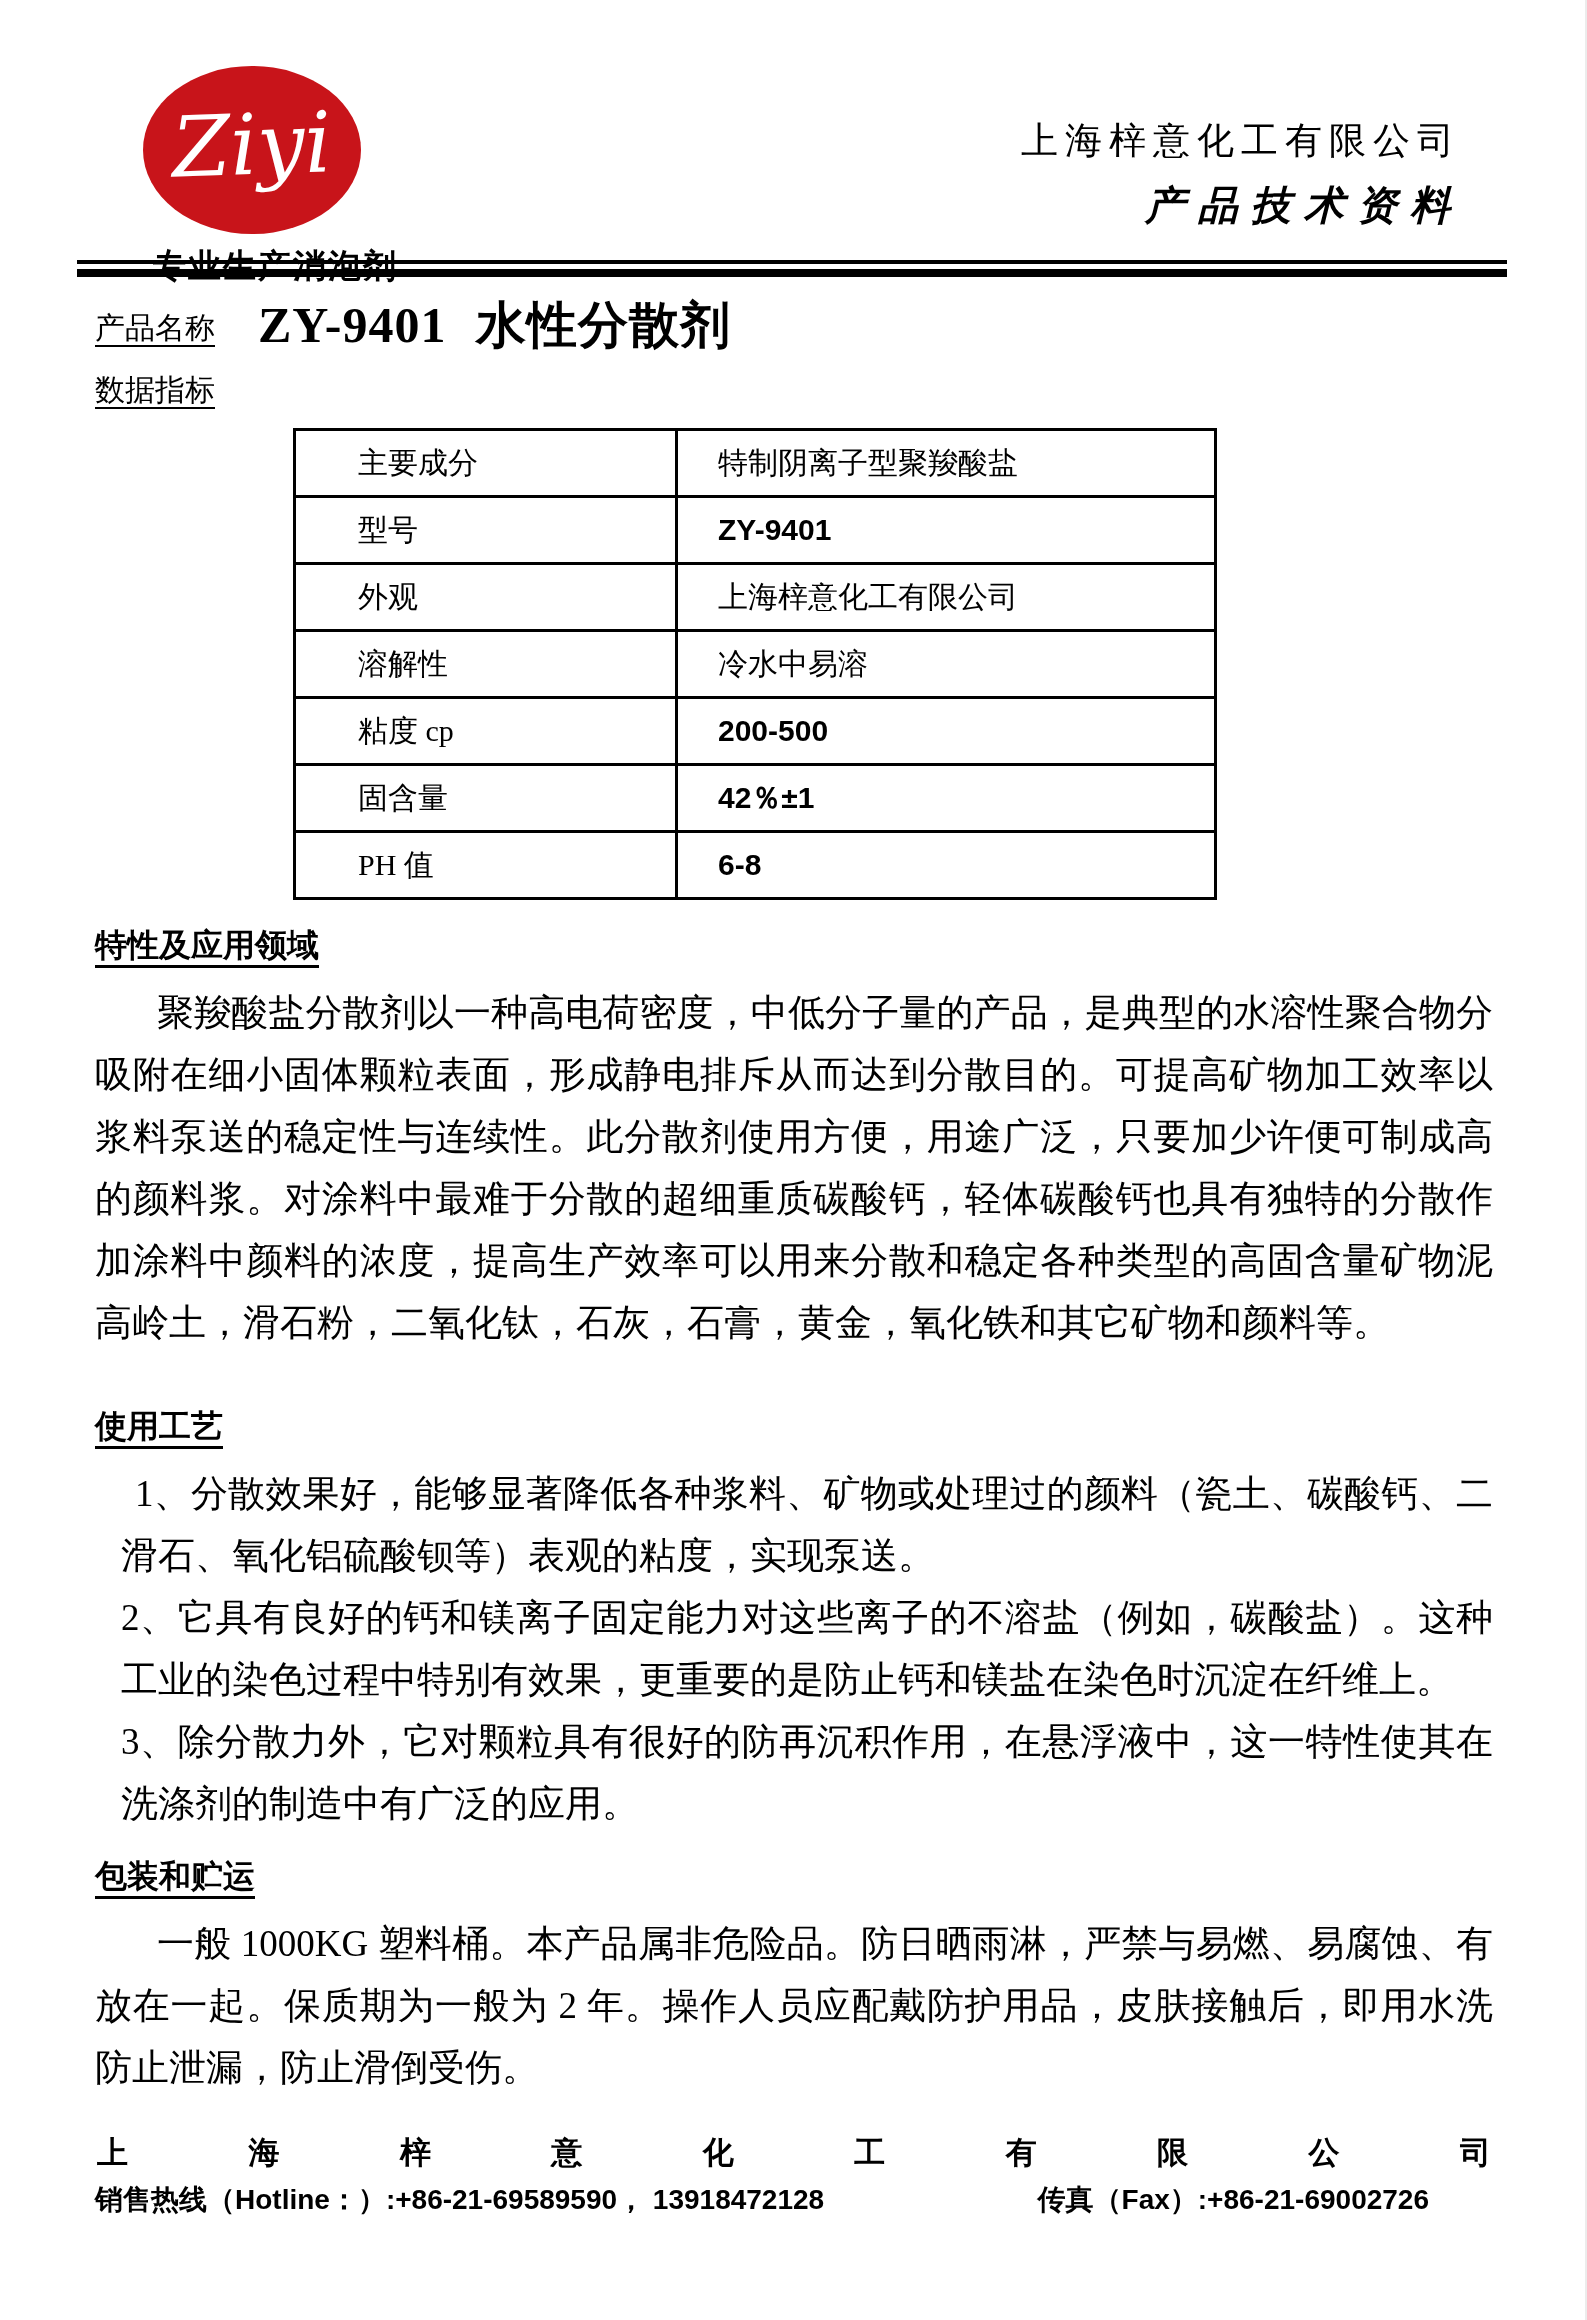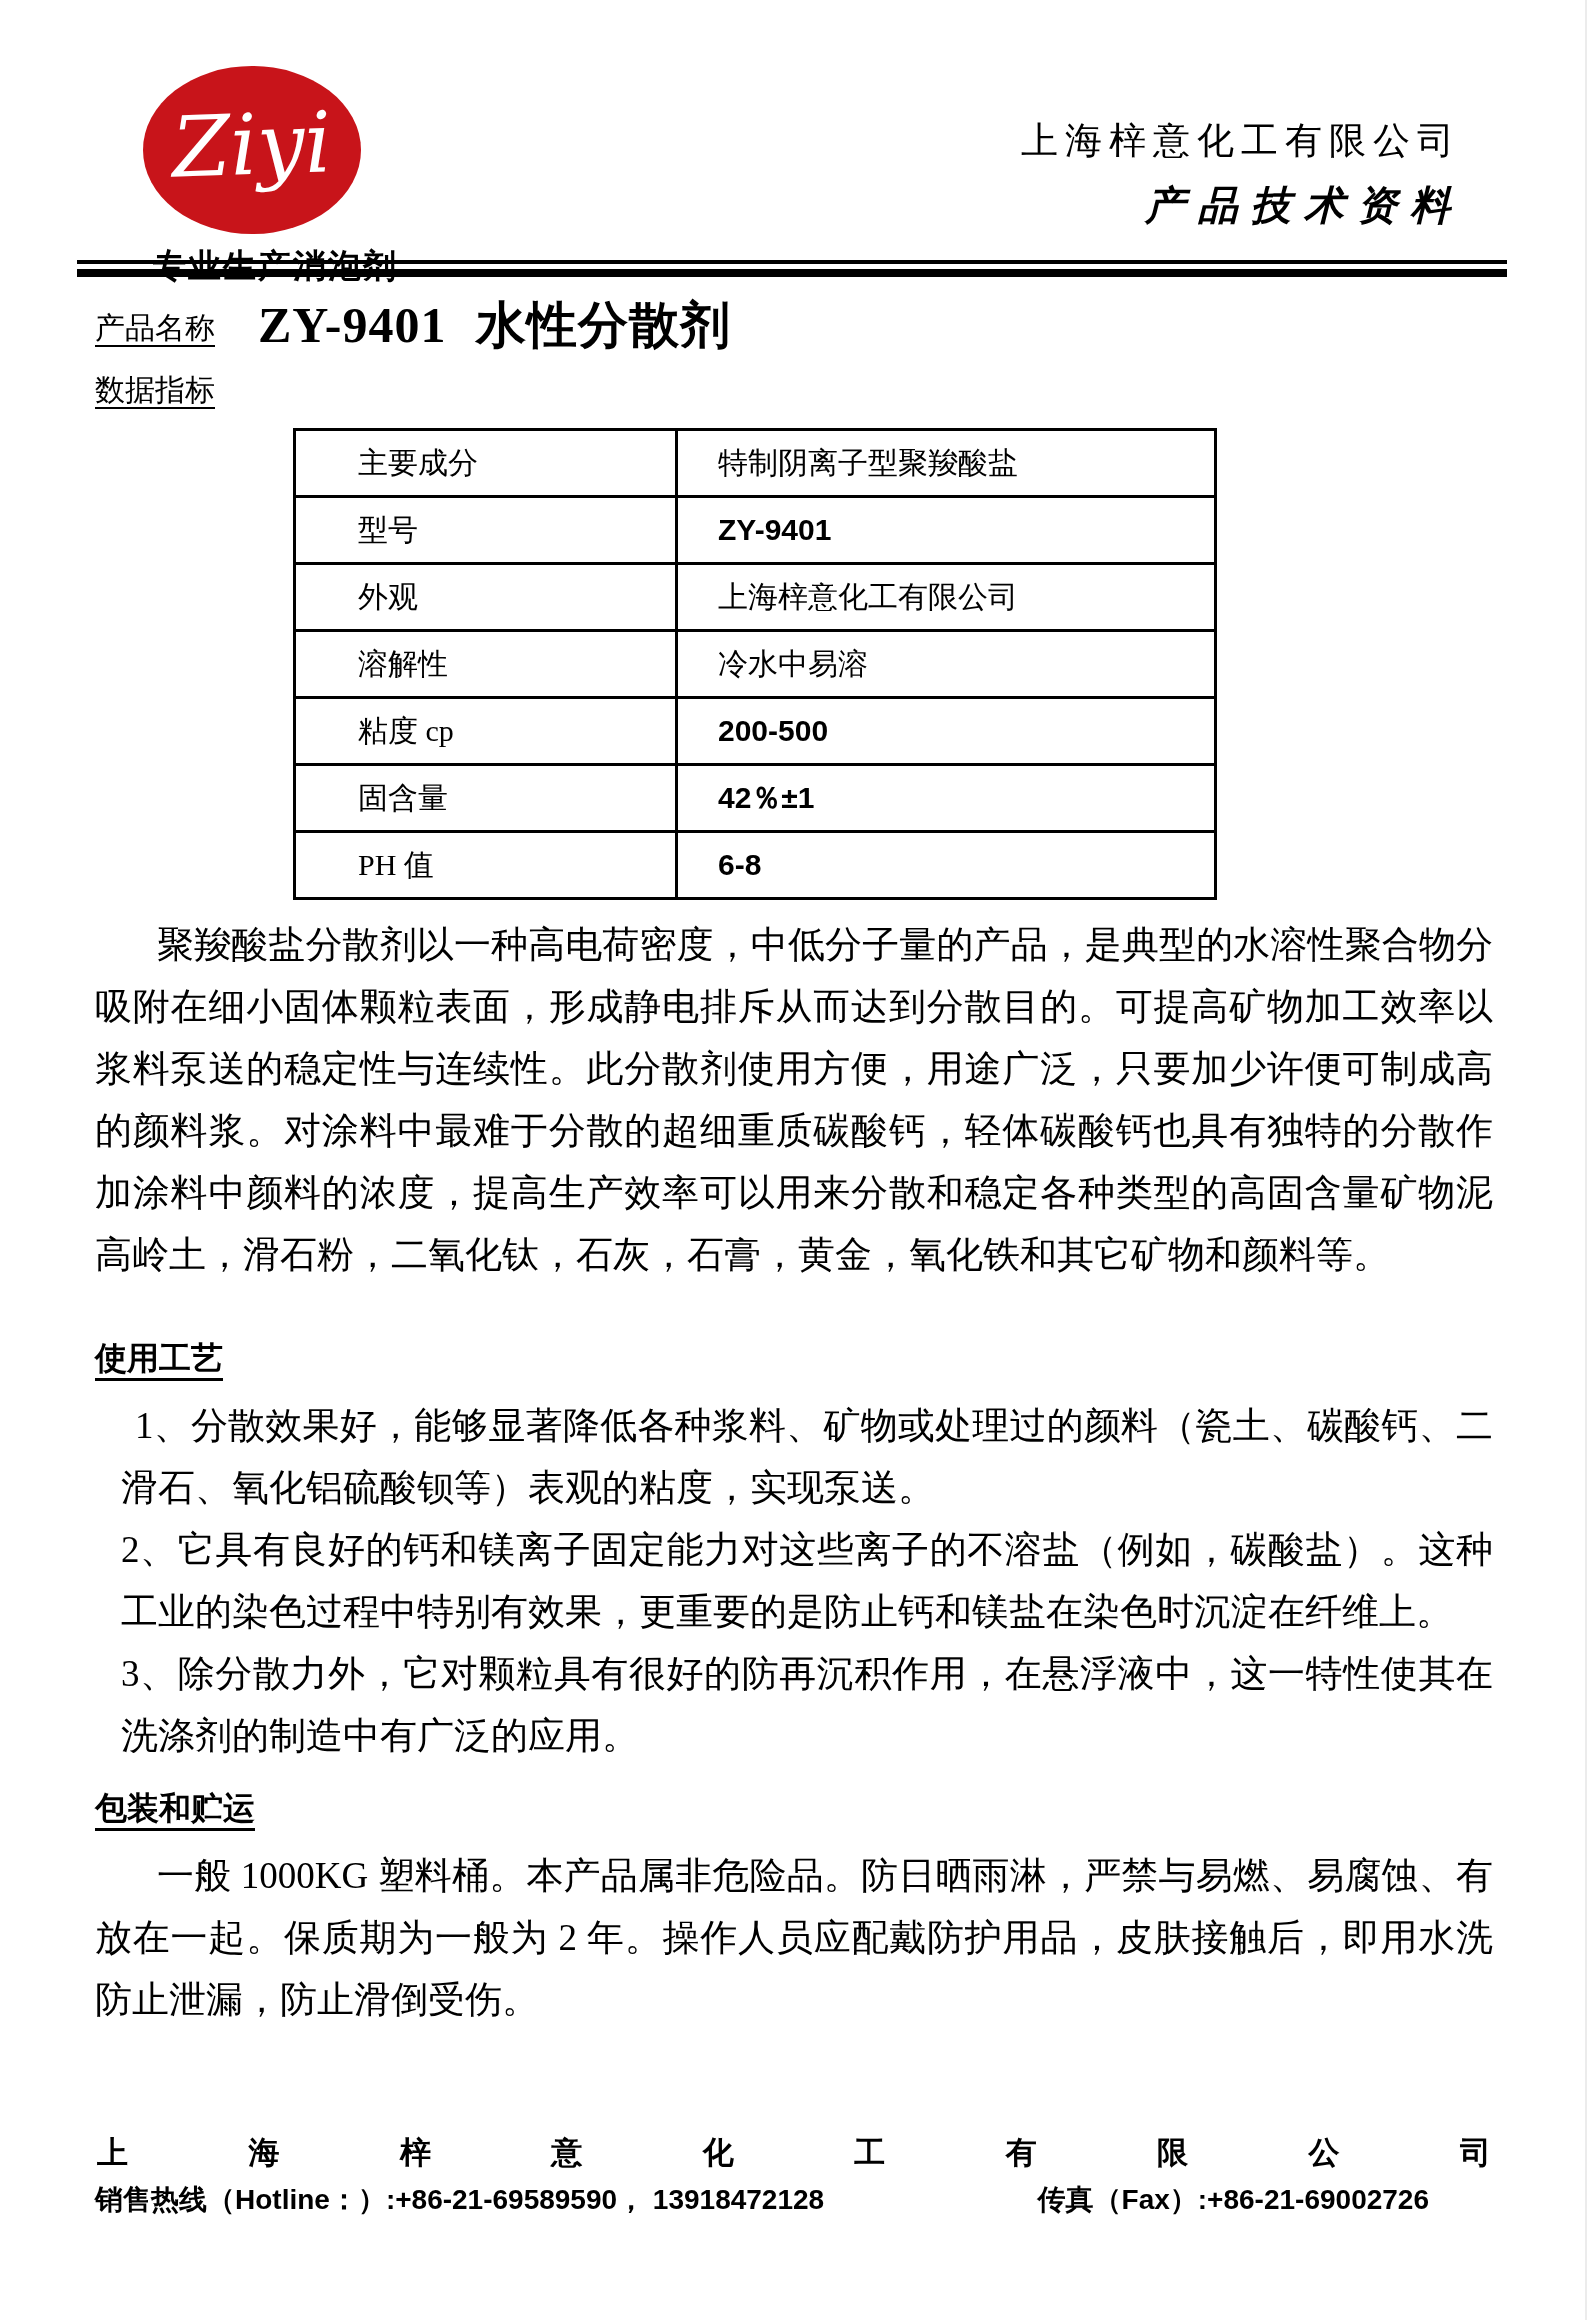--- a/index.html
+++ b/index.html
@@ -145,20 +145,21 @@
         <td class="lbl">固含量</td>
         <td class="val val-num">42％±1</td>
       </tr>
       <tr>
         <td class="lbl">PH 值</td>
         <td class="val val-num">6-8</td>
       </tr>
     </tbody>
   </table>
 
+  <div class="section-heading h-features">特性及应用领域</div>
   <div class="para">
     <div class="para-line fill ind-2em">聚羧酸盐分散剂以一种高电荷密度，中低分子量的产品，是典型的水溶性聚合物分散剂。通过</div>
     <div class="para-line fill">吸附在细小固体颗粒表面，形成静电排斥从而达到分散目的。可提高矿物加工效率以保证运输粉体</div>
     <div class="para-line fill">浆料泵送的稳定性与连续性。此分散剂使用方便，用途广泛，只要加少许便可制成高浓度、低粘度</div>
     <div class="para-line fill">的颜料浆。对涂料中最难于分散的超细重质碳酸钙，轻体碳酸钙也具有独特的分散作用，用它能增</div>
     <div class="para-line fill">加涂料中颜料的浓度，提高生产效率可以用来分散和稳定各种类型的高固含量矿物泥浆：碳酸钙，</div>
     <div class="para-line">高岭土，滑石粉，二氧化钛，石灰，石膏，黄金，氧化铁和其它矿物和颜料等。</div>
   </div>
 
   <div class="section-heading h-usage">使用工艺</div>

